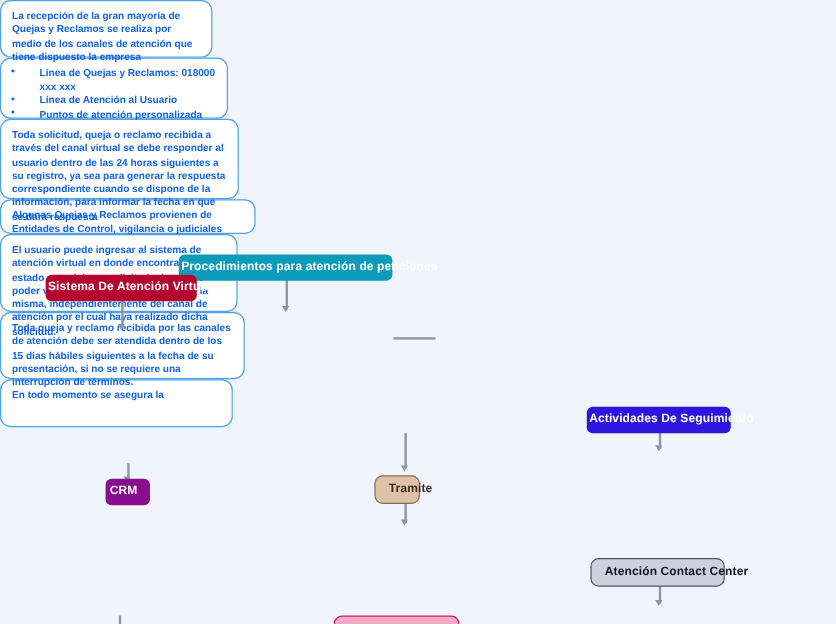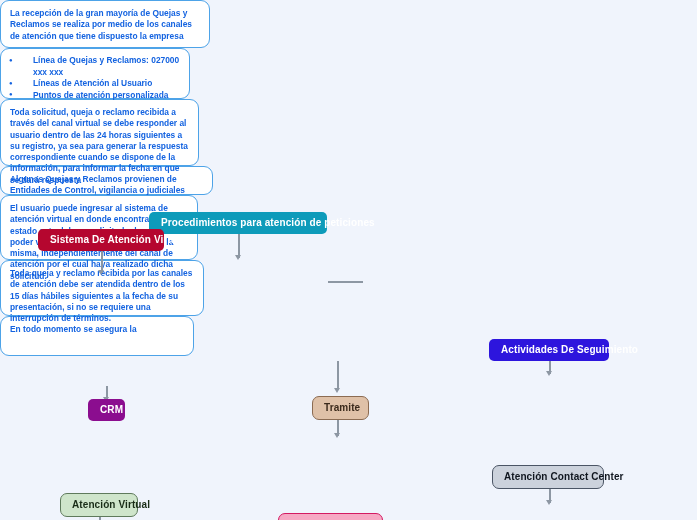--- a/index.html
+++ b/index.html
@@ -22,21 +22,21 @@
   .node {
     position: absolute;
     box-sizing: border-box;
     font-weight: bold;
     letter-spacing: .1px;
   }
 
   
   .pill {
     border-radius: 5px;
-    padding: 5px 9px 6px 12px;
+    padding: 5px 9px 6px 2px;
     font-size: 10px;
     line-height: 11px;
     white-space: nowrap;
     text-align: center;
   }
   .pill-teal    { background: #0d9bba; color: #ffffff; }
   .pill-crimson { background: #b5062f; color: #ffffff; }
   .pill-purple  { background: #8b0d8f; color: #ffffff; }
   .pill-blue    { background: #2d15dd; color: #ffffff; }
 
@@ -147,36 +147,35 @@
   <div class="arrow-down" style="left:545.5px; top:500px;"></div>
 
   <div class="conn conn-v" style="left:99px; top:513px; height:7px;"></div>
 
   <div class="node pill pill-teal" style="left:149px; top:212px; width:178px;">Procedimientos para atención de peticiones</div>
 
   <div class="node pill pill-crimson" style="left:38px; top:229px; width:126px;">Sistema De Atención Virtual</div>
 
   <div class="node pill pill-purple" style="left:88px; top:368px; width:37px;margin-top:31px;">CRM</div>
 
-  <div class="node chip chip-green" style="left:60px; top:493px; width:78px;">Atención Virtual</div>
 
-  <div class="node chip chip-tan" style="left:312px; top:396px; width:57px;">Tramite</div>
+  <div class="node chip chip-tan" style="left:312px; top:396px; width:38px;">Tramite</div>
 
   <div class="node pill pill-blue" style="left:489px; top:339px; width:120px;">Actividades De Seguimiento</div>
 
   <div class="node chip chip-grey" style="left:492px; top:465px; width:112px;">Atención  Contact Center</div>
 
   <div class="node chip chip-pink" style="left:278px; top:513px; width:105px; height:14px; padding:0;"></div>
 
-  <div class="note" style="left:151px; top:260px; width:210px; height:48px; z-index:1;">La recepción de la gran mayoría de Quejas y Reclamos se realiza por medio de los canales de atención que tiene dispuesto la empresa</div>
+  <div class="note" style="left:151px; top:260px; width:177px; height:48px; z-index:1;">La recepción de la gran mayoría de Quejas y Reclamos se realiza por medio de los canales de atención que tiene dispuesto la empresa</div>
 
   <div class="note thick" style="left:362px; top:256px; width:190px; height:51px; padding:6px 6px 6px 4px; z-index:1;">
     <ul>
-      <li>Línea de Quejas y Reclamos: 027000 xxx xxx</li>
-      <li>Líneas de Atención al Usuario</li>
+      <li>Línea de Quejas y Reclamos: 018000 xxx xxx</li>
+      <li>Línea de Atención al Usuario</li>
       <li>Puntos de atención personalizada</li>
     </ul>
   </div>
 
   <div class="note thick" style="left:5px; top:276px; width:199px; height:67px; z-index:3;">Toda solicitud, queja o reclamo recibida a través del canal virtual se debe responder al usuario dentro de las 24 horas siguientes a su registro, ya sea para generar la respuesta correspondiente cuando se dispone de la información, para informar la fecha en que se dará respuesta</div>
 
   <div class="note thick" style="left:236px; top:332px; width:213px; height:29px; z-index:2;">Algunas Quejas y Reclamos provienen de Entidades de Control, vigilancia o judiciales</div>
 
   <div class="note thick" style="left:8px; top:400px; width:198px; height:65px; z-index:2;">El usuario puede ingresar al sistema de atención virtual en donde encontrará el estado actual de su solicitud además de poder visualizar toda la trazabilidad de la misma, independientemente del canal de atención por el cual haya realizado dicha solicitud.</div>
 

